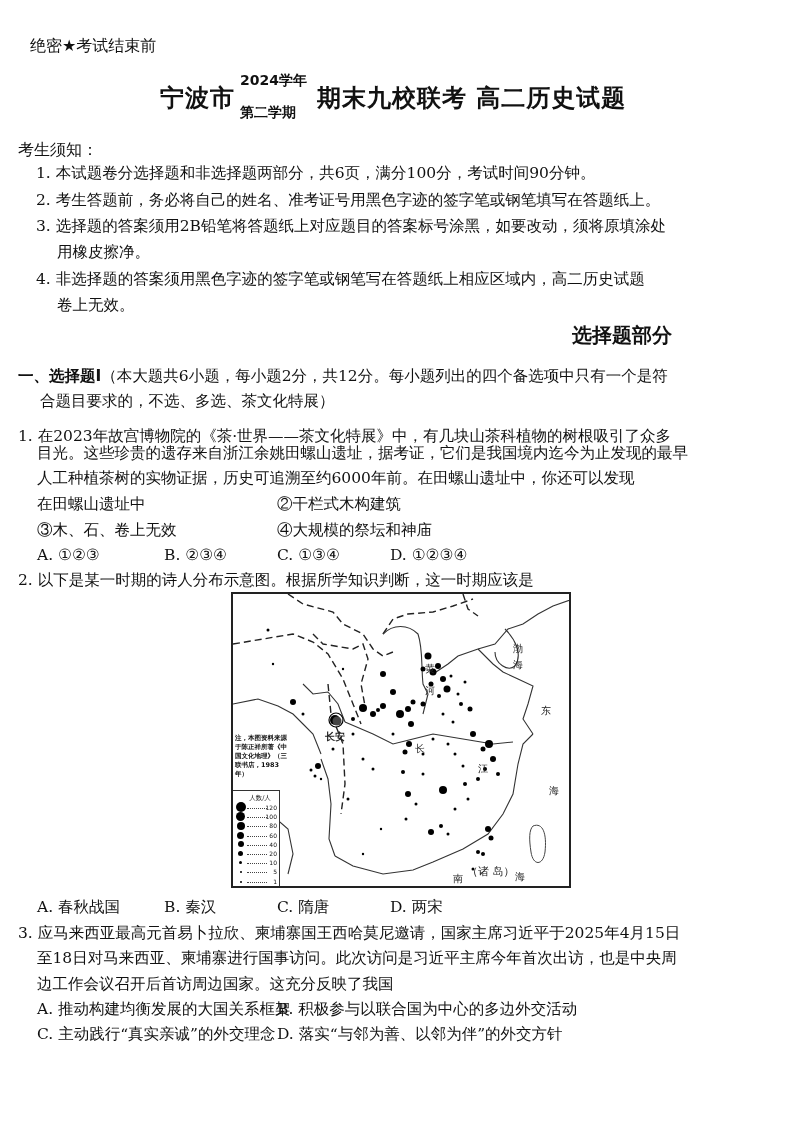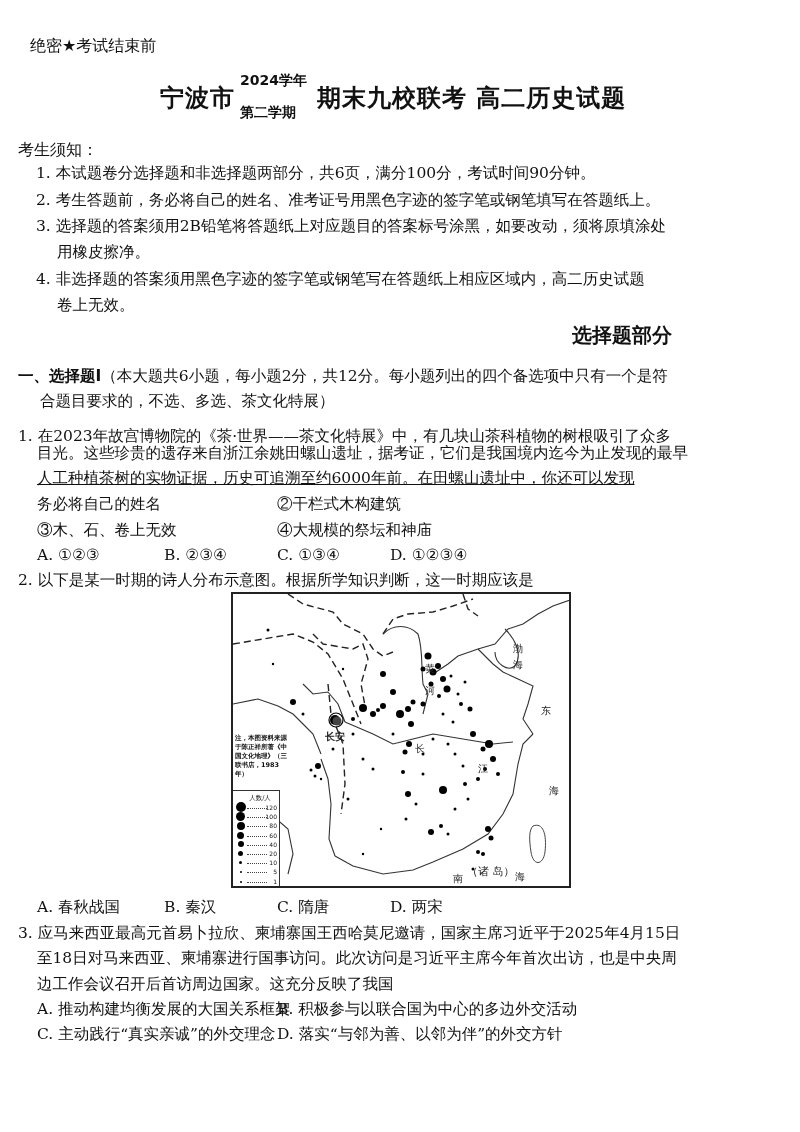--- a/index.html
+++ b/index.html
@@ -49,22 +49,22 @@
 <div class="line" style="left:36px; top:268px;"><span>4.</span> <span>非选择题的答案须用黑色字迹的签字笔或钢笔写在答题纸上相应区域内，高二历史试题</span></div>
 <div class="line" style="left:57px; top:294px;">卷上无效。</div>
 
 <div class="abs section-title">选择题部分</div>
 
 <div class="line" style="left:18px; top:365px;"><span class="bold">一、选择题Ⅰ</span><span>（本大题共6小题，每小题2分，共12分。每小题列出的四个备选项中只有一个是符</span></div>
 <div class="line" style="left:40px; top:390px;">合题目要求的，不选、多选、茶文化特展）</div>
 
 <div class="line" style="left:18px; top:417px;margin-top:8px;"><span>1.</span> <span>在2023年故宫博物院的《茶·世界——茶文化特展》中，有几块山茶科植物的树根吸引了众多</span></div>
 <div class="line" style="left:37px; top:442px;">目光。这些珍贵的遗存来自浙江余姚田螺山遗址，据考证，它们是我国境内迄今为止发现的最早</div>
-<div class="line" style="left:37px; top:467px;text-decoration:underline;">人工种植茶树的实物证据，历史可追溯至约6000年前。在田螺山遗址中，你还可以发现</div>
-<div class="line" style="left:37px; top:493px;">务必将自己的姓名</div>
+<div class="line" style="left:37px; top:467px;">人工种植茶树的实物证据，历史可追溯至约6000年前。在田螺山遗址中，你还可以发现</div>
+<div class="line" style="left:37px; top:493px;">在田螺山遗址中</div>
 <div class="line" style="left:277px; top:493px;">②干栏式木构建筑</div>
 <div class="line" style="left:37px; top:519px;">③木、石、卷上无效</div>
 <div class="line" style="left:277px; top:519px;">④大规模的祭坛和神庙</div>
 <div class="line" style="left:37px; top:544px;">A. ①②③</div>
 <div class="line" style="left:164px; top:544px;">B. ②③④</div>
 <div class="line" style="left:277px; top:544px;">C. ①③④</div>
 <div class="line" style="left:390px; top:544px;">D. ①②③④</div>
 
 <div class="line" style="left:18px; top:569px;"><span>2.</span> <span>以下是某一时期的诗人分布示意图。根据所学知识判断，这一时期应该是</span></div>
 

